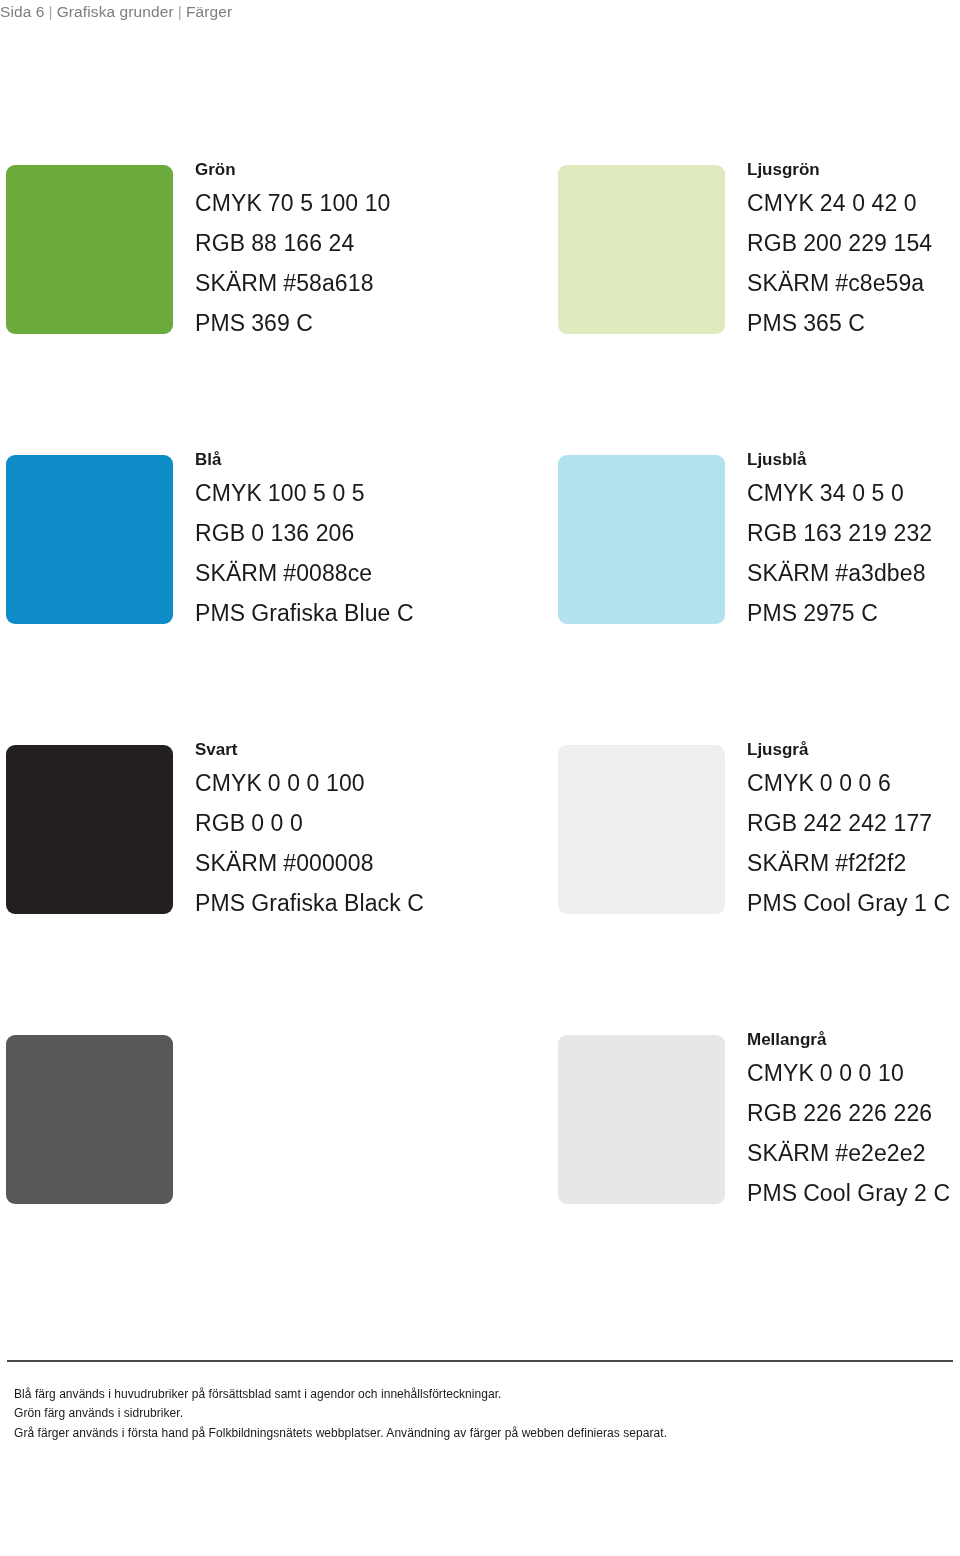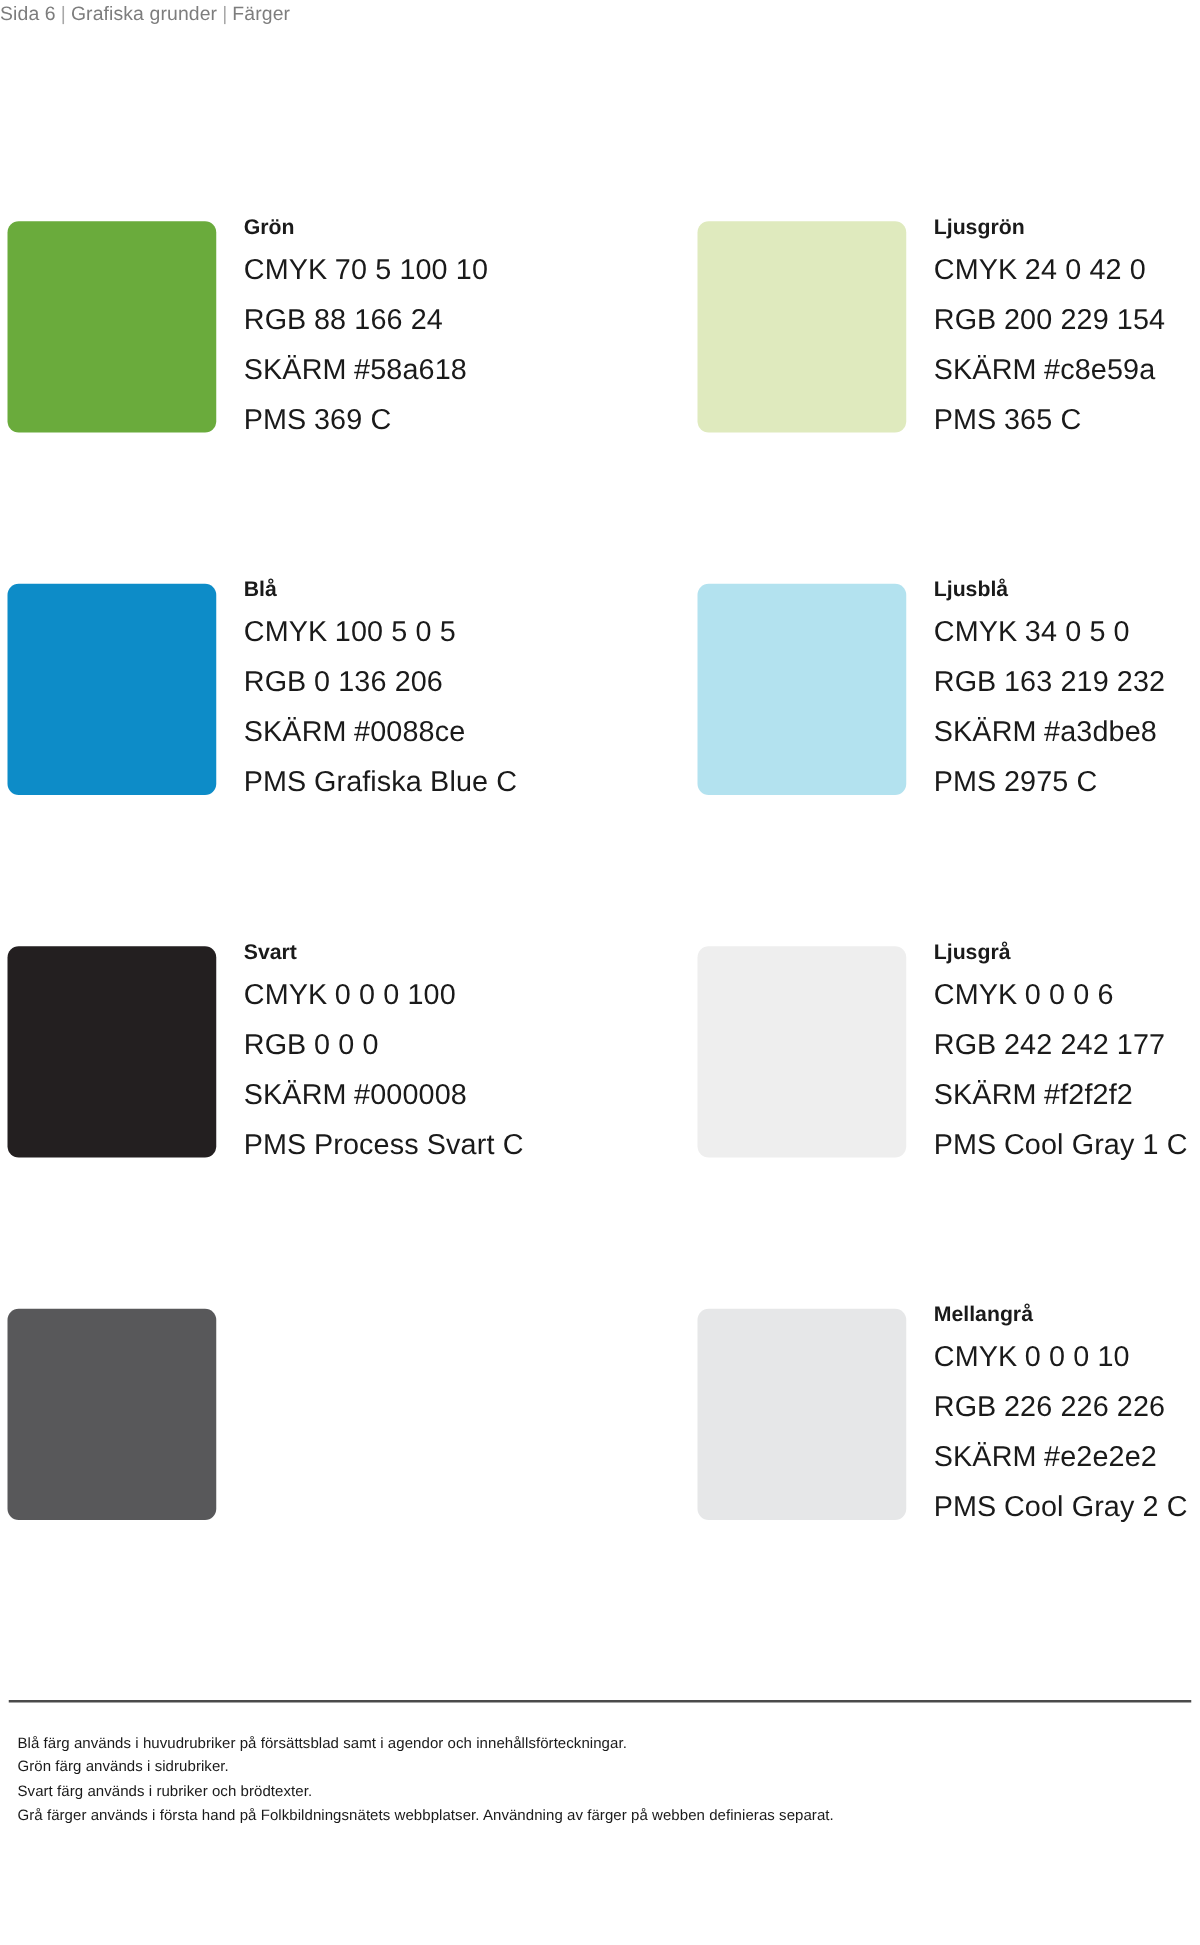--- a/index.html
+++ b/index.html
@@ -40,21 +40,21 @@
   }
 
   .breadcrumb .sep {
     color: #a8a8a8;
     padding: 0 4px;
   }
 
   
   .swatch-grid {
     position: absolute;
-    top: 177px;
+    top: 165px;
     left: 0;
     width: 960px;
   }
 
   .swatch-row {
     position: relative;
     height: 290px;
   }
 
   .swatch-cell {
@@ -207,21 +207,21 @@
 
   <div class="swatch-row">
 
     <div class="swatch-cell col-left">
       <div class="swatch-chip" style="background-color: rgb(35, 31, 32);"></div>
       <div class="swatch-info">
         <div class="swatch-name">Svart</div>
         <div class="spec-line"><span class="spec-key">CMYK</span><span class="spec-val">0  0  0  100</span></div>
         <div class="spec-line"><span class="spec-key">RGB</span><span class="spec-val">0  0  0</span></div>
         <div class="spec-line"><span class="spec-key">SKÄRM</span><span class="spec-val">#000008</span></div>
-        <div class="spec-line"><span class="spec-key">PMS</span><span class="spec-val">Process Svart C</span></div>
+        <div class="spec-line"><span class="spec-key">PMS</span><span class="spec-val">Grafiska Black C</span></div>
       </div>
     </div>
 
     <div class="swatch-cell col-right">
       <div class="swatch-chip" style="background-color: rgb(238, 238, 238);"></div>
       <div class="swatch-info">
         <div class="swatch-name">Ljusgrå</div>
         <div class="spec-line"><span class="spec-key">CMYK</span><span class="spec-val">0  0  0  6</span></div>
         <div class="spec-line"><span class="spec-key">RGB</span><span class="spec-val">242  242  177</span></div>
         <div class="spec-line"><span class="spec-key">SKÄRM</span><span class="spec-val">#f2f2f2</span></div>
@@ -250,16 +250,15 @@
 
   </div>
 
 </div>
 
 <div class="notes-block">
   <div class="notes-rule"></div>
   <div class="notes-body">
     <div class="note-line">Blå färg används i huvudrubriker på försättsblad samt i agendor och innehållsförteckningar.</div>
     <div class="note-line">Grön färg används i sidrubriker.</div>
-    <div class="note-line">Svart färg används i rubriker och brödtexter.</div>
     <div class="note-line">Grå färger används i första hand på Folkbildningsnätets webbplatser. Användning av färger på webben definieras separat.</div>
   </div>
 </div>
 
 </body></html>

